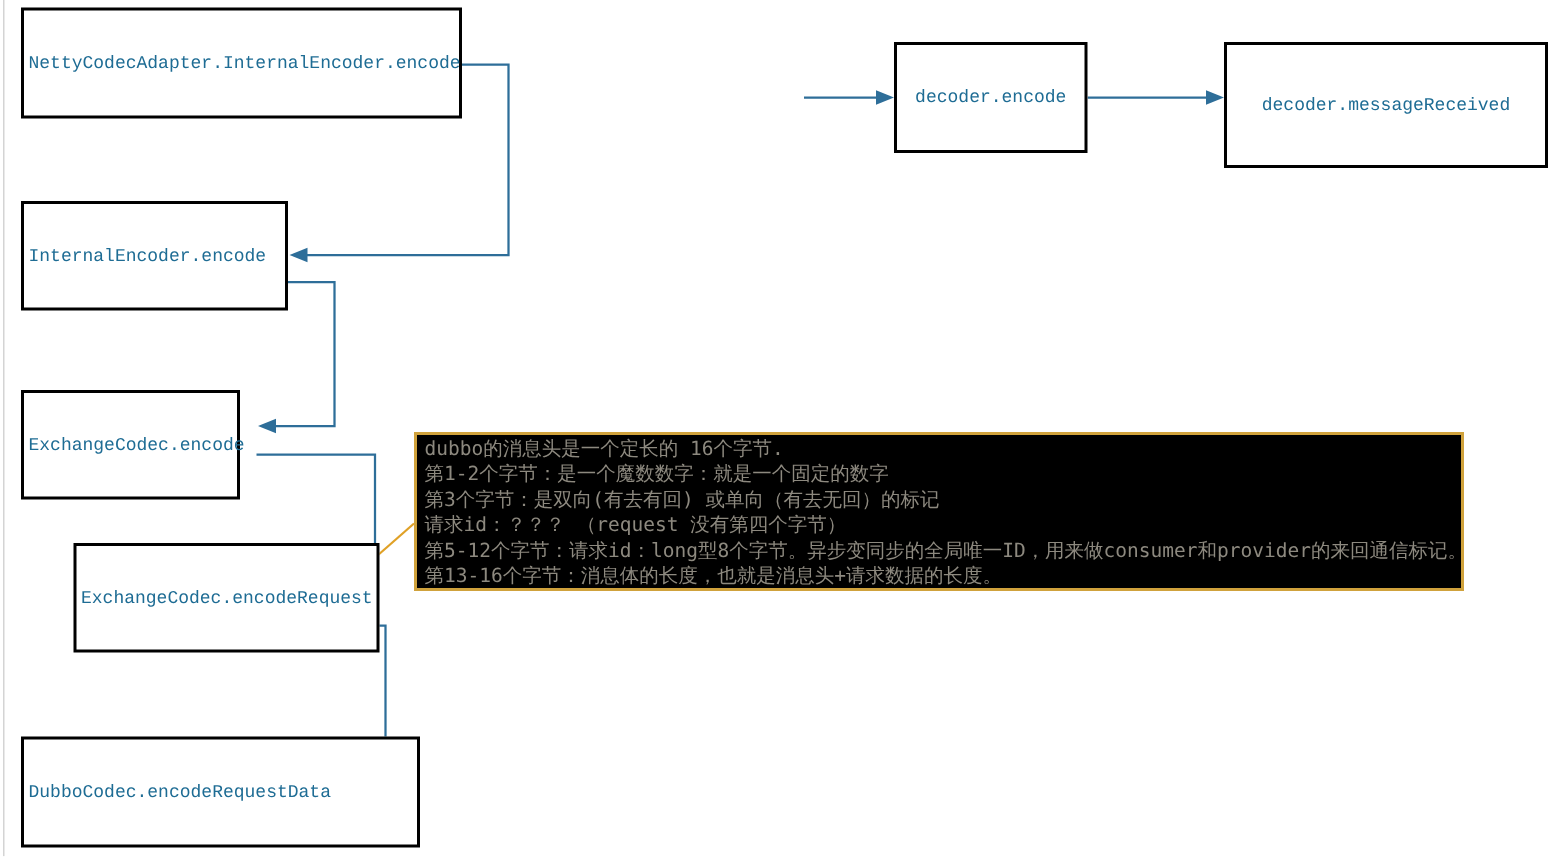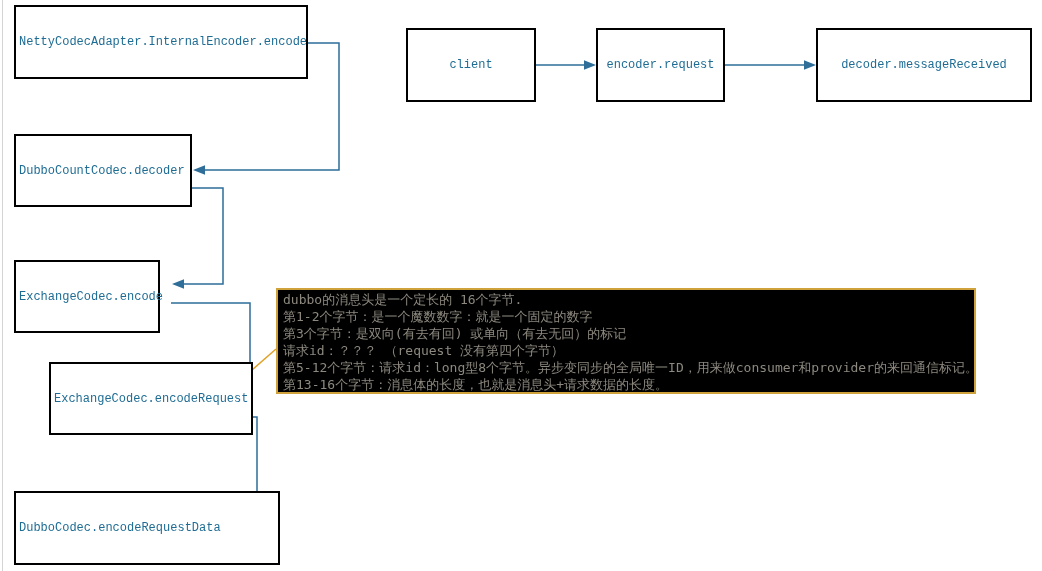--- a/index.html
+++ b/index.html
@@ -81,44 +81,41 @@
 
     <line x1="219" y1="399" x2="276" y2="349" stroke="#e0a126" stroke-width="1.5"></line>
     <circle cx="219" cy="399" r="5.5" fill="#e0a126"></circle>
   </svg>
 
   <div class="node left-align" style="left:14px; top:5px; width:294px; height:74px;">
     <span>NettyCodecAdapter.InternalEncoder.encode</span>
   </div>
 
   <div class="node left-align" style="left:14px; top:134px; width:178px; height:73px;">
-    <span>DubboCountCodec.decoder</span>
+    <span>InternalEncoder.encode</span>
   </div>
 
   <div class="node left-align" style="left:14px; top:260px; width:146px; height:73px;">
     <span>ExchangeCodec.encode</span>
   </div>
 
   <div class="node left-align" style="left:14px; top:362px; width:204px; height:73px;margin-left:35px;">
     <span>ExchangeCodec.encodeRequest</span>
   </div>
 
   <div class="node left-align" style="left:14px; top:491px; width:266px; height:74px;">
     <span>DubboCodec.encodeRequestData</span>
   </div>
 
-  <div class="node center-align" style="left:406px; top:28px; width:130px; height:74px;">
-    <span>client</span>
+
+  <div class="node center-align" style="left:596px; top:28px; width:129px; height:74px;">
+    <span>decoder.encode</span>
   </div>
 
-  <div class="node center-align" style="left:596px; top:28px; width:129px; height:74px;">
-    <span>encoder.request</span>
-  </div>
-
-  <div class="node center-align" style="left:816px; top:28px; width:216px; height:74px;">
+  <div class="node center-align" style="left:816px; top:28px; width:216px; height:84px;">
     <span>decoder.messageReceived</span>
   </div>
 
   <div class="note">
     <div class="note-line">dubbo的消息头是一个定长的 16个字节.</div>
     <div class="note-line">第1-2个字节：是一个魔数数字：就是一个固定的数字</div>
     <div class="note-line">第3个字节：是双向(有去有回) 或单向（有去无回）的标记</div>
     <div class="note-line">请求id：？？？ （request 没有第四个字节）</div>
     <div class="note-line">第5-12个字节：请求id：long型8个字节。异步变同步的全局唯一ID，用来做consumer和provider的来回通信标记。</div>
     <div class="note-line">第13-16个字节：消息体的长度，也就是消息头+请求数据的长度。</div>

